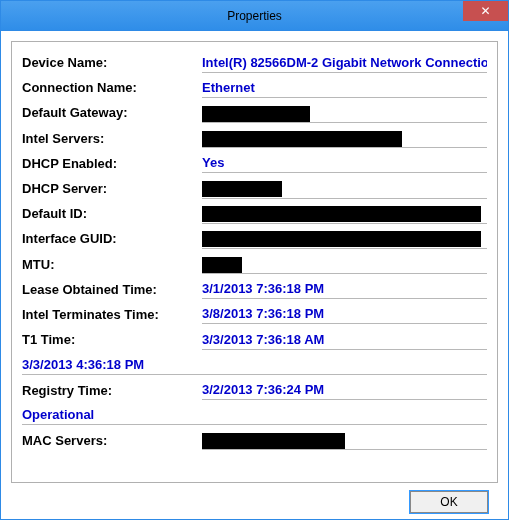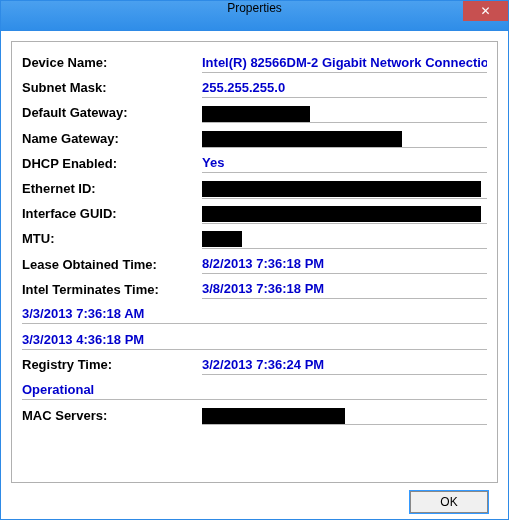--- a/index.html
+++ b/index.html
@@ -17,20 +17,21 @@
     height: 520px;
     border: 1px solid #2e8ae6;
     background: #fff;
     display: flex;
     flex-direction: column;
   }
   .titlebar {
     height: 30px;
     background: linear-gradient(#4aa0ef, #2f8de8);
     display: flex;
+    align-items: center;
     justify-content: center;
     position: relative;
     color: #000;
     font-size: 12px;
     border-bottom: 1px solid #2e8ae6;
   }
   .titlebar .title {
     flex: 1;
     text-align: center;
     color: #000;
@@ -116,56 +117,61 @@
     </div>
   </div>
   <div class="content-wrap">
     <div class="panel" id="panel">
 
     <div class="row">
           <div class="label">Device Name:</div>
           <div class="value">Intel(R) 82566DM-2 Gigabit Network Connection</div>
         </div>
         <div class="row">
-          <div class="label">Subnet Mask:</div>
-          <div class="value">255.255.255.0</div>
+          <div class="label">Connection Name:</div>
+          <div class="value">Ethernet</div>
         </div>
         <div class="row">
           <div class="label">Default Gateway:</div>
           <div class="value"><span class="redact" style="width: 38%;"></span></div>
         </div>
         <div class="row">
-          <div class="label">Name Gateway:</div>
+          <div class="label">Intel Servers:</div>
           <div class="value"><span class="redact" style="width: 70%;"></span></div>
         </div>
         <div class="row">
           <div class="label">DHCP Enabled:</div>
           <div class="value">Yes</div>
         </div>
         <div class="row">
-          <div class="label">Ethernet ID:</div>
+          <div class="label">DHCP Server:</div>
+          <div class="value"><span class="redact" style="width: 28%;"></span></div>
+        </div>
+        <div class="row">
+          <div class="label">Default ID:</div>
           <div class="value"><span class="redact" style="width: 98%;"></span></div>
         </div>
         <div class="row">
           <div class="label">Interface GUID:</div>
           <div class="value"><span class="redact" style="width: 98%;"></span></div>
         </div>
         <div class="row">
           <div class="label">MTU:</div>
           <div class="value"><span class="redact" style="width: 14%;"></span></div>
         </div>
         <div class="row">
           <div class="label">Lease Obtained Time:</div>
-          <div class="value">8/2/2013 7:36:18 PM</div>
+          <div class="value">3/1/2013 7:36:18 PM</div>
         </div>
         <div class="row">
           <div class="label">Intel Terminates Time:</div>
           <div class="value">3/8/2013 7:36:18 PM</div>
         </div>
         <div class="row">
+          <div class="label">T1 Time:</div>
           <div class="value">3/3/2013 7:36:18 AM</div>
         </div>
         <div class="row">
           <div class="value">3/3/2013 4:36:18 PM</div>
         </div>
         <div class="row">
           <div class="label">Registry Time:</div>
           <div class="value">3/2/2013 7:36:24 PM</div>
         </div>
         <div class="row">

